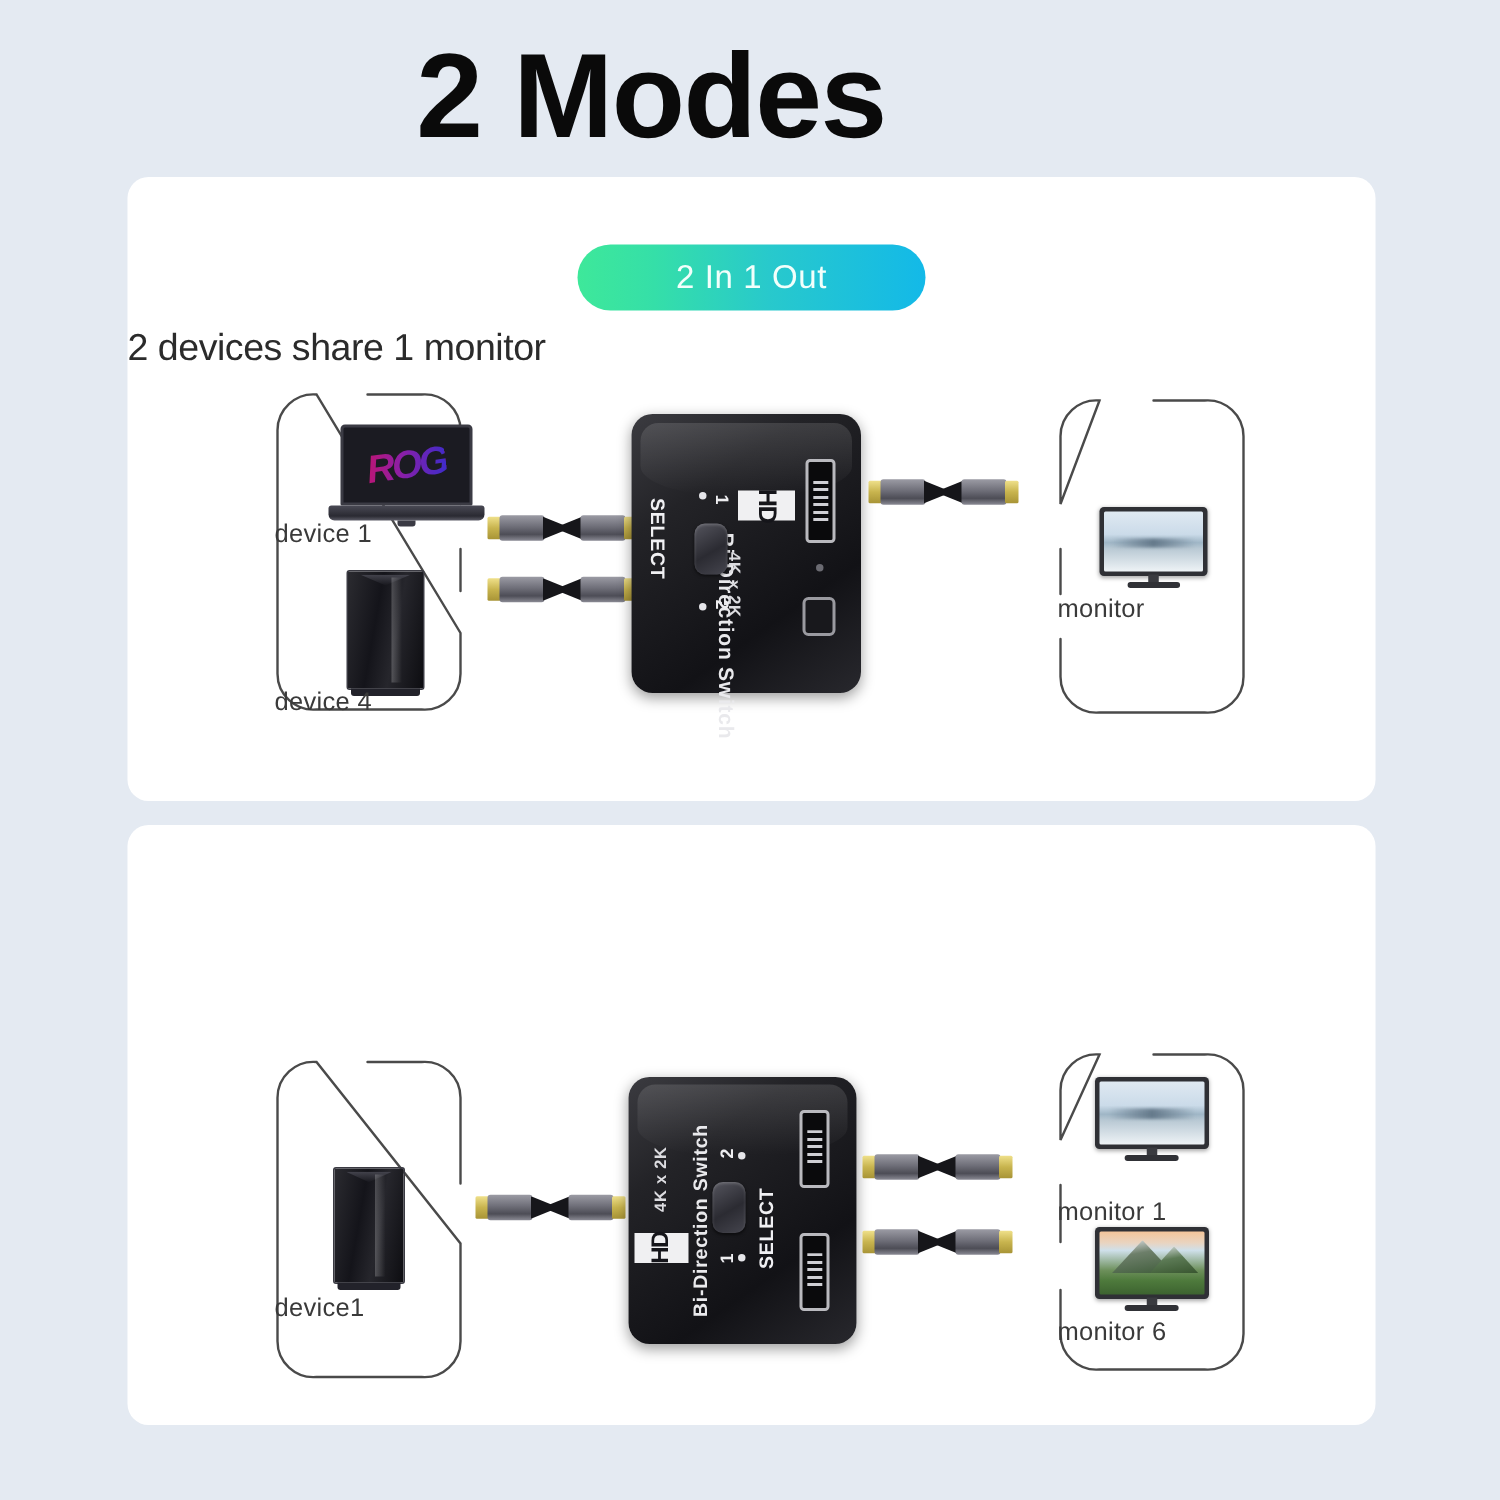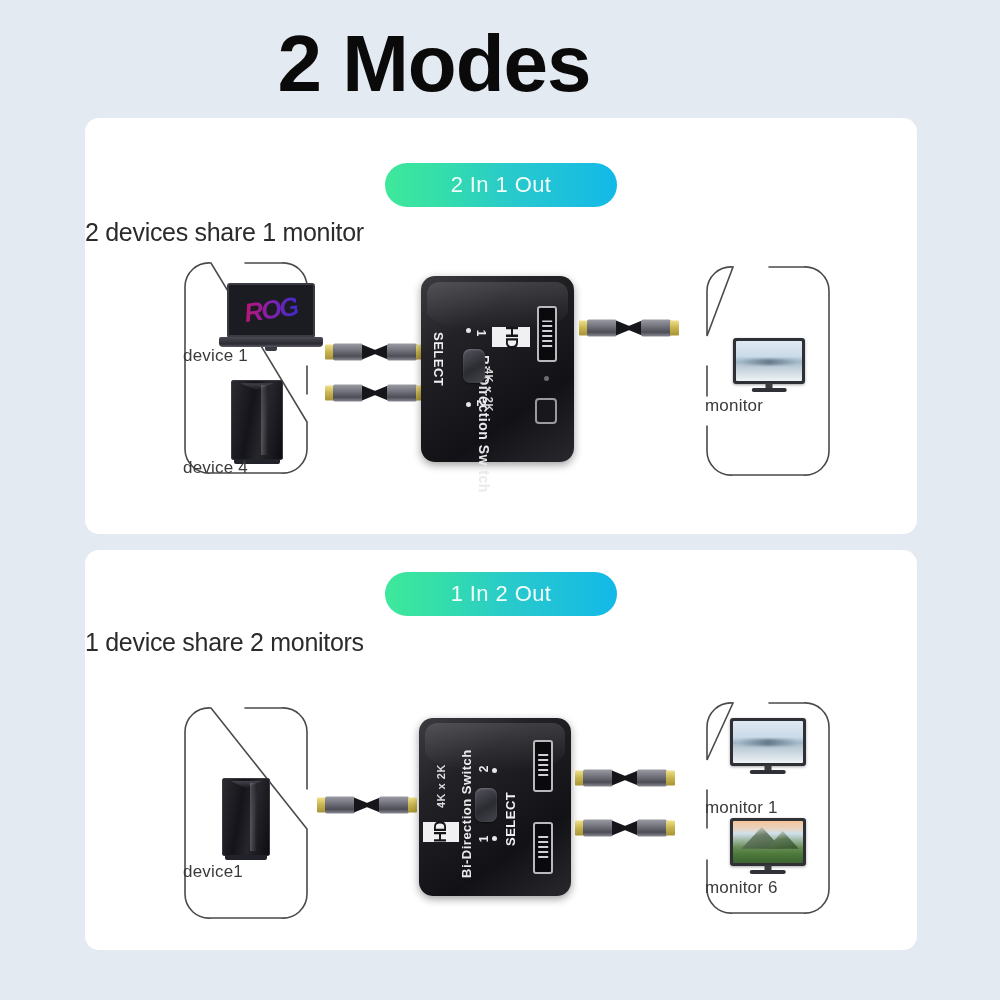--- a/index.html
+++ b/index.html
@@ -387,23 +387,21 @@
         <div class="disp scene-sea"></div>
       </div>
     <div class="stand-neck"></div>
     <div class="stand-base"></div>
   </div>
   <div class="dev-label" style="left:620px; top:278px; width:126px;">monitor</div>
 </div>
 
 <div class="panel" id="panel-bottom">
 
-  <div class="badge" style="left:300px; top:22px;">1 In 2 Out</div>
-
-  <div class="subtitle two-line" style="top:76px;">1 device share 2 monitors</div>
+
 
   <div class="capsule" style="left:98px; top:157px;">
     <svg width="126" height="212" viewBox="0 0 126 212">
       <path d="M 62 1 L 98 1 A 24 24 0 0 1 124 25 L 124 82
                M 124 122 L 124 187 A 24 24 0 0 1 98 211 L 28 211
                A 24 24 0 0 1 2 187 L 2 25 A 24 24 0 0 1 28 1 Z" fill="none" stroke="#4a4a4a" stroke-width="1.6" stroke-linecap="round"></path>
     </svg>
   </div>
 
   <div class="tower" style="left:137px; top:228px; width:48px; height:78px;">

